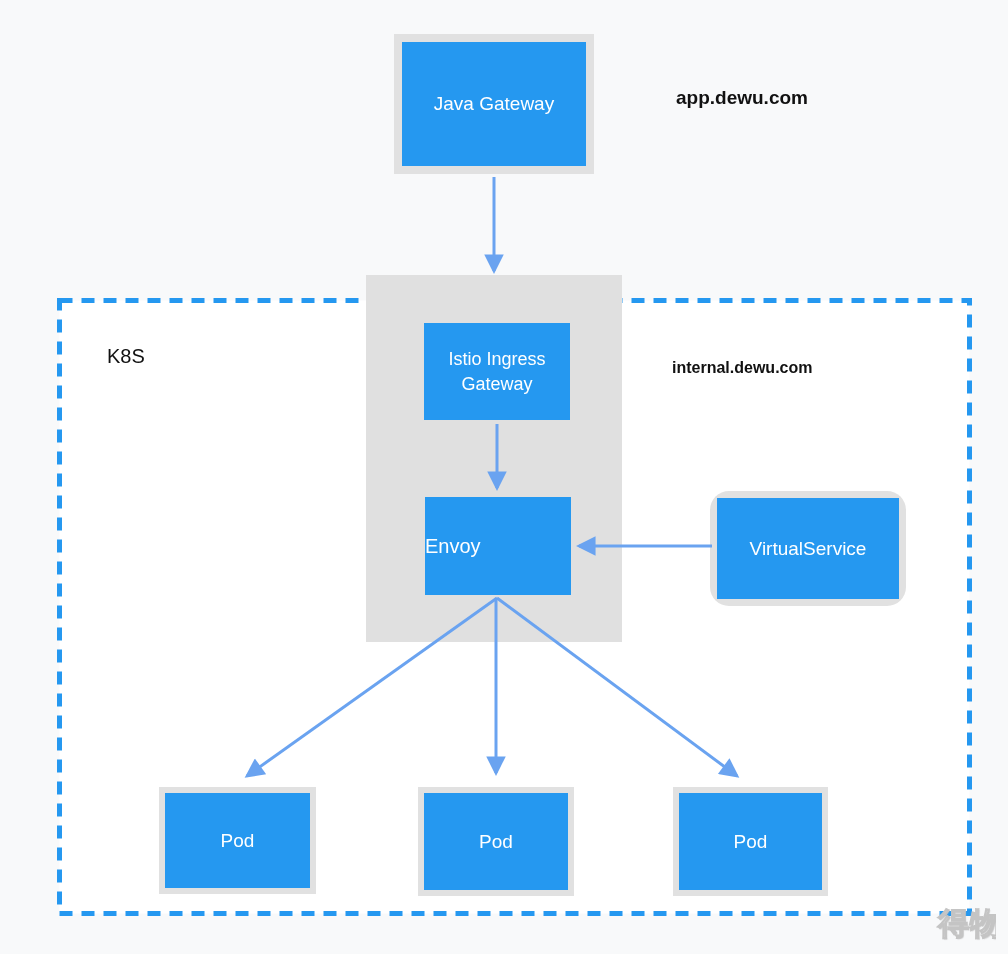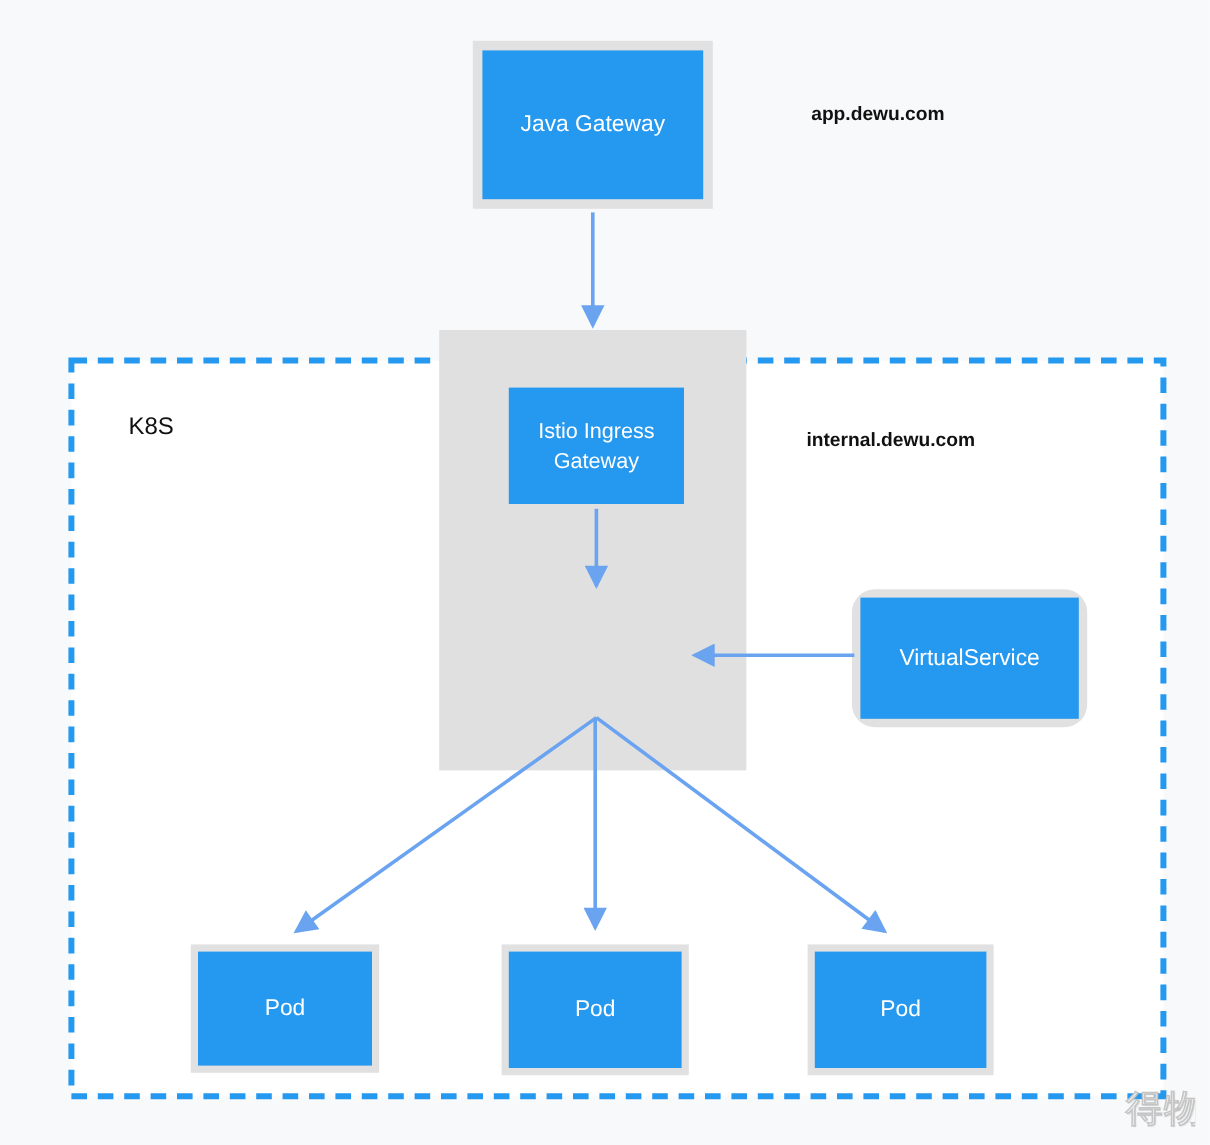--- a/index.html
+++ b/index.html
@@ -83,29 +83,29 @@
   .frame-pod-1   { left: 159px; top: 787px; width: 157px; height: 107px; padding: 6px; }
   .frame-pod-2   { left: 418px; top: 787px; width: 156px; height: 109px; padding: 6px; }
   .frame-pod-3   { left: 673px; top: 787px; width: 155px; height: 109px; padding: 6px; }
 
   .floating-label {
     position: absolute;
     color: var(--color-label_text, #111111);
     z-index: 4;
     white-space: nowrap;
   }
-  .label-app      { left: 676px; top: 87px;  font-size: 16px; font-weight: 700; }
+  .label-app      { left: 676px; top: 87px;  font-size: 19px; font-weight: 700; }
   .label-k8s      { left: 107px; top: 345px; font-size: 20px; text-align: center; }
   .label-internal { left: 672px; top: 359px; font-size: 16px; font-weight: 700; }
 
   .watermark {
     position: absolute;
     left: 938px; top: 903px;
     font-size: 31px;
-    font-weight: 400;
+    font-weight: 700;
     letter-spacing: 1px;
     color: #e9e9e9;
     -webkit-text-stroke: 1.2px var(--color-watermark_gray, #c4c4c4);
     text-shadow: 1px 1px 1px rgba(170,170,170,0.45);
     z-index: 5;
     white-space: nowrap;
   }
 </style>
 </head>
 <body>
@@ -121,20 +121,23 @@
   <div class="framed frame-java">
     <div class="node">
       <span>Java Gateway</span>
     </div>
   </div>
 
   <div class="node-plain node-istio">
     <span>Istio Ingress Gateway</span>
   </div>
 
+  <div class="node-plain node-envoy">
+    <span>Envoy</span>
+  </div>
 
   <div class="framed frame-vs">
     <div class="node">
       <span>VirtualService</span>
     </div>
   </div>
 
   <div class="framed frame-pod-1">
     <div class="node">
       <span>Pod</span>

